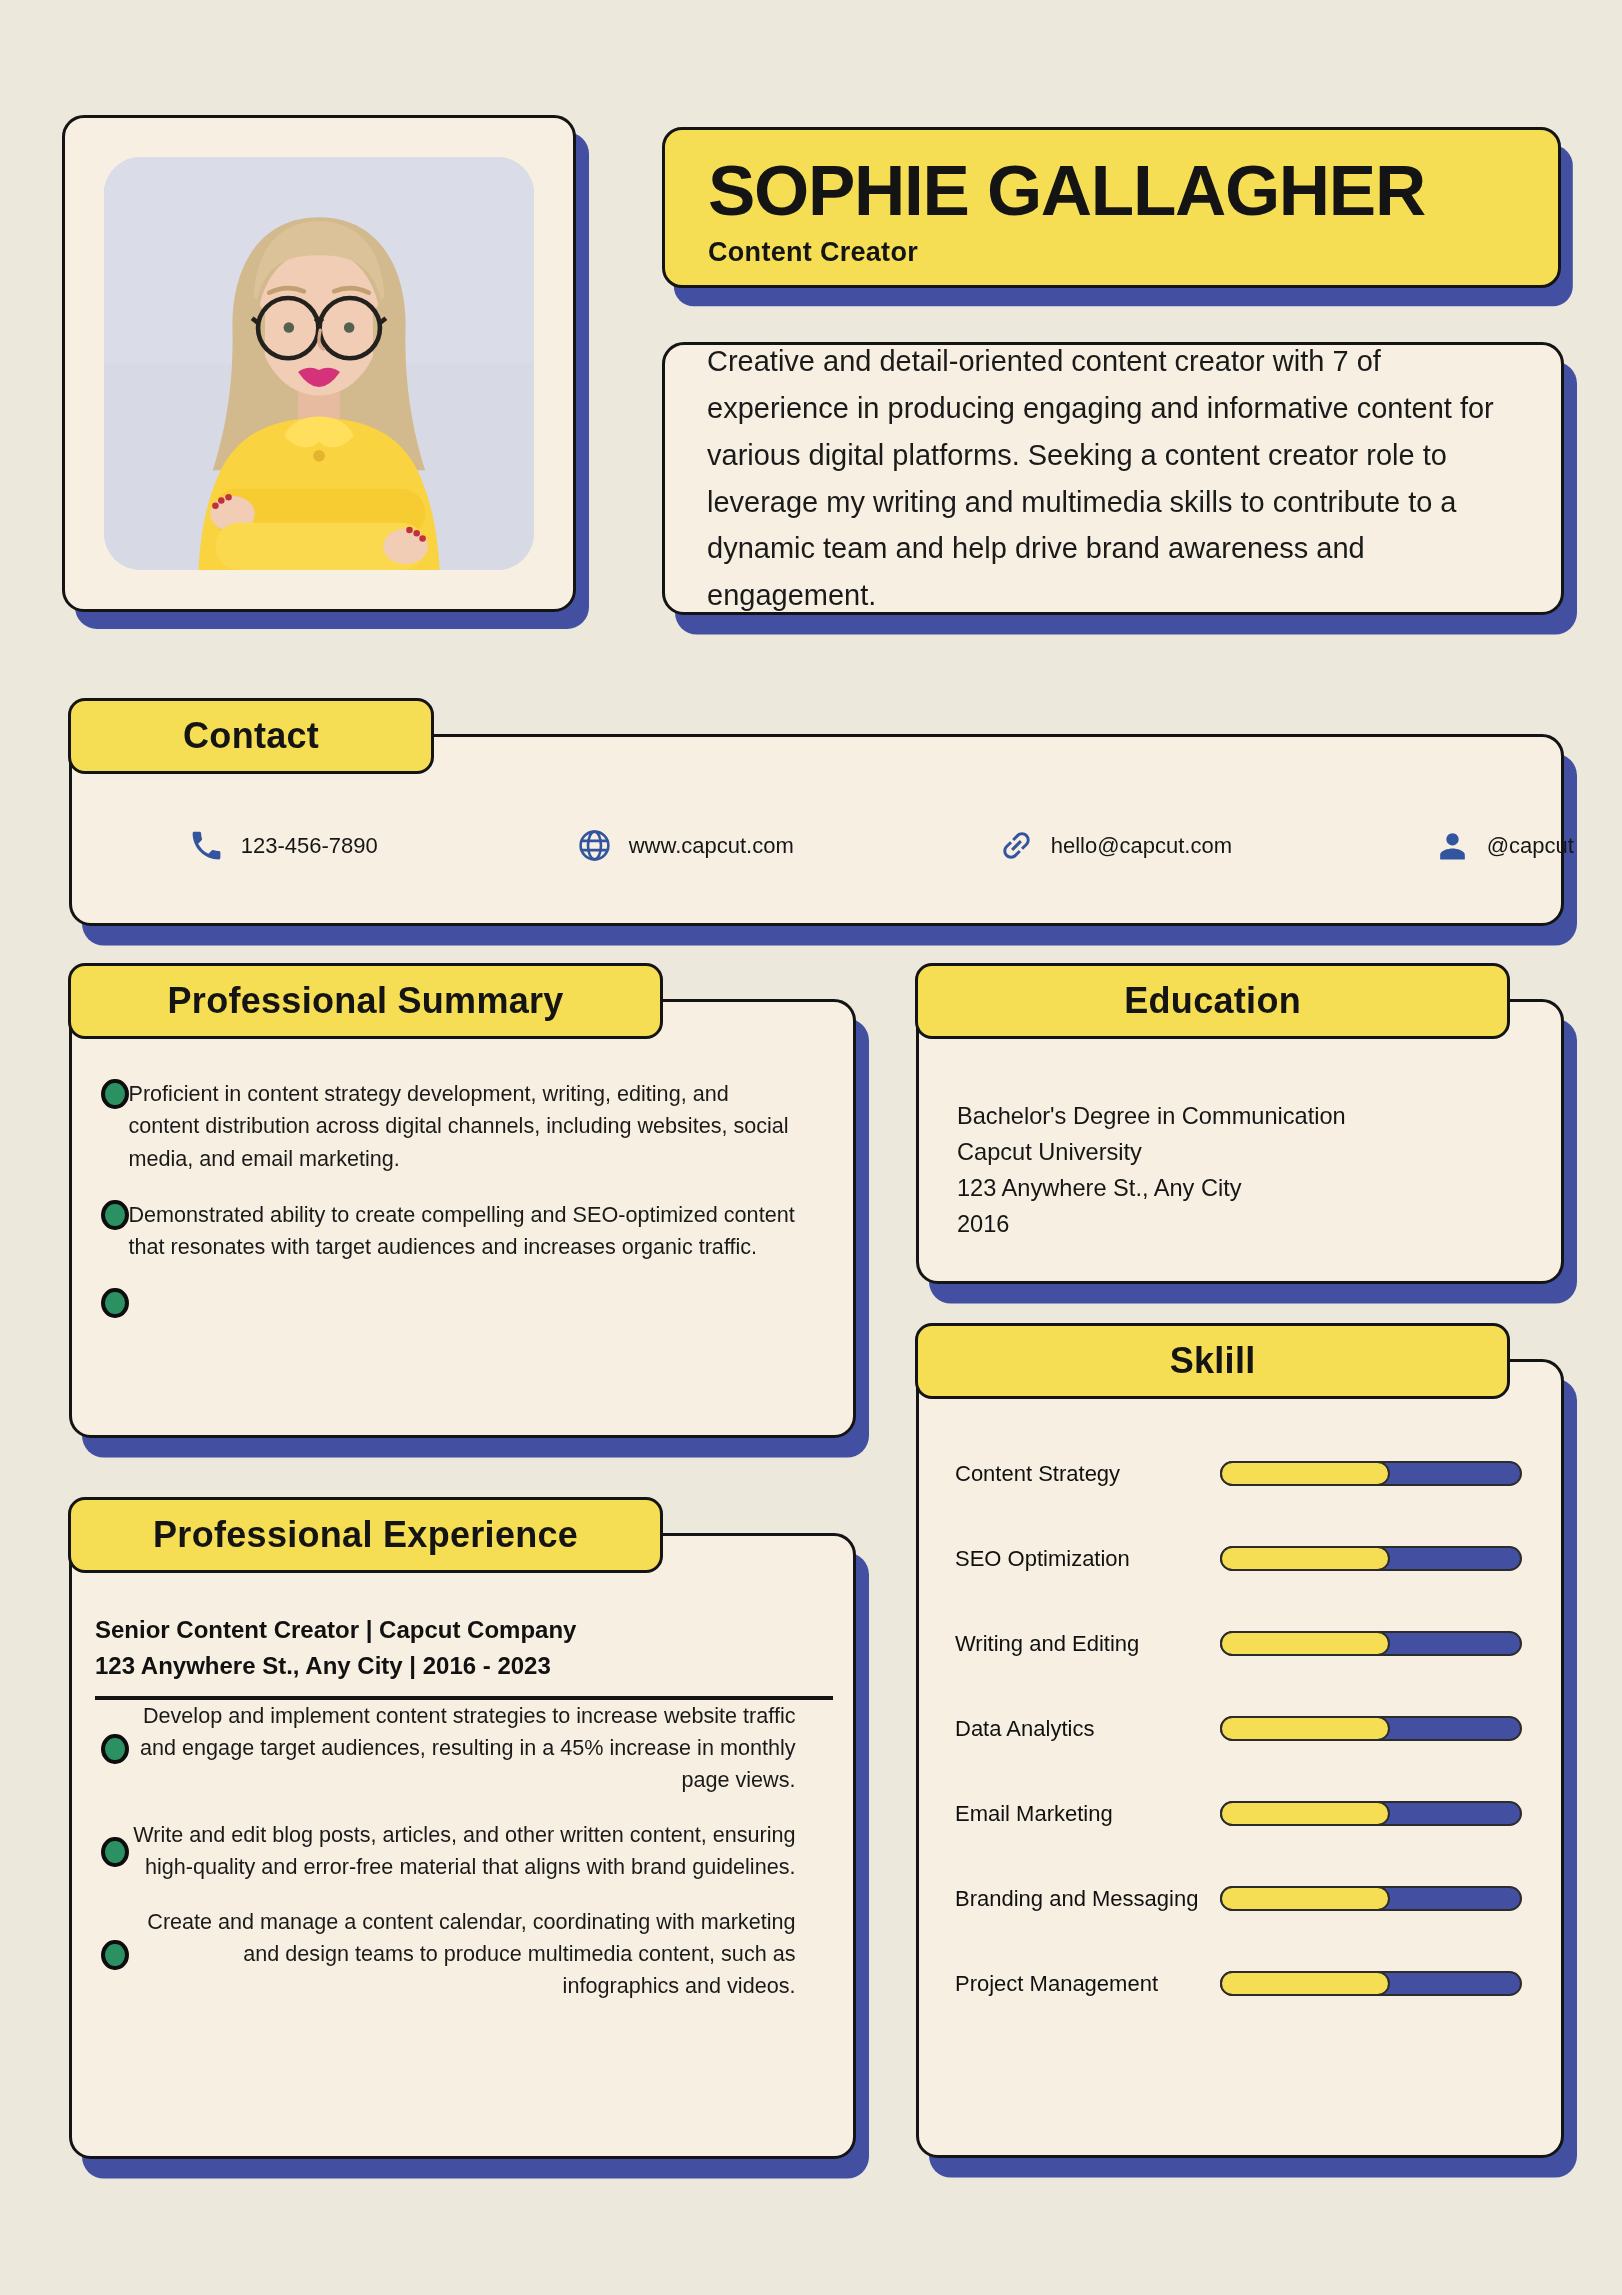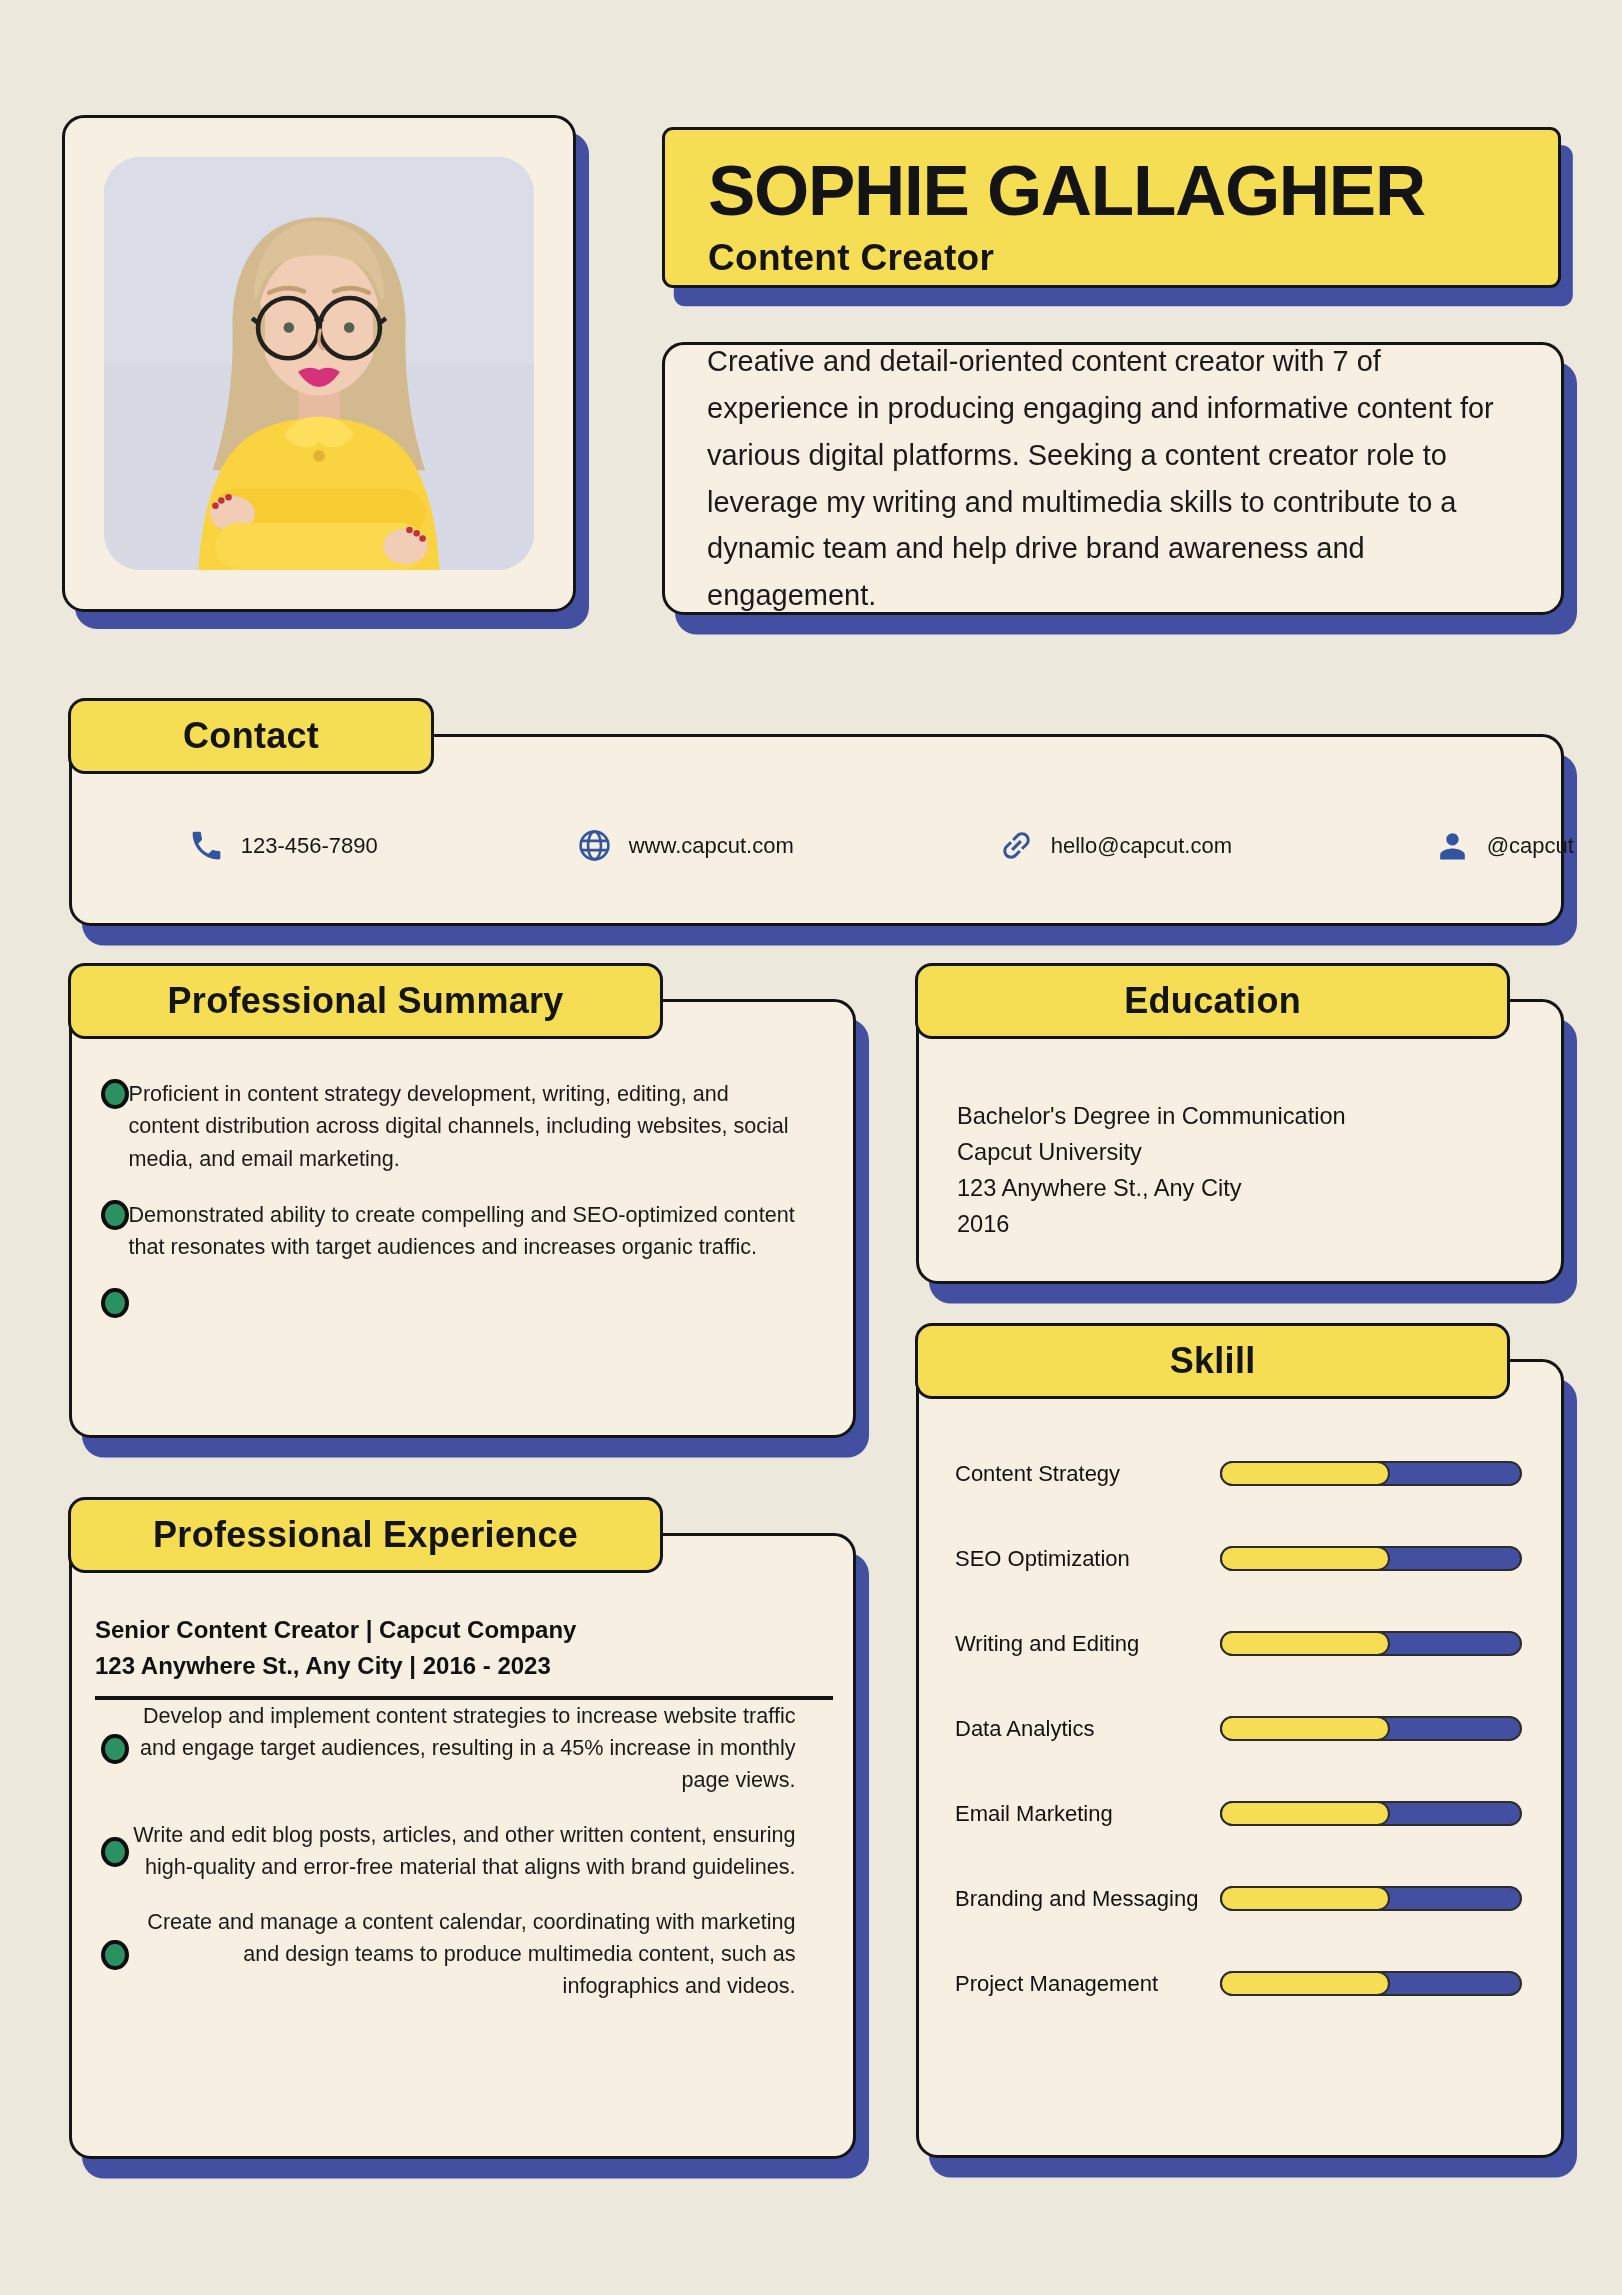--- a/index.html
+++ b/index.html
@@ -37,26 +37,26 @@
   .photo-card{left:62px;top:115px;width:514px;height:497px;box-shadow:13px 17px 0 0 var(--blue);}
   .photo{
     position:absolute;left:39px;top:39px;right:39px;bottom:39px;
     border-radius:37px;overflow:hidden;background:#D7D9E4;
   }
   .photo svg{width:100%;height:100%;display:block;}
 
   
   .banner{
     position:absolute;left:662px;top:127px;width:899px;height:161px;
-    background:var(--yellow);border:3.9px solid var(--ink);border-radius:11px;
+    background:var(--yellow);border:3.9px solid var(--ink);border-radius:20px;
     box-shadow:11.8px 18.3px 0 0 var(--blue);
     padding:25px 0 0 43px;
   }
   .banner h1{font-size:71px;font-weight:700;letter-spacing:-1.3px;line-height:1;}
-  .banner .role{font-size:37px;font-weight:700;margin-top:10.5px;letter-spacing:0.3px;}
+  .banner .role{font-size:27px;font-weight:700;margin-top:10.5px;letter-spacing:0.3px;}
 
   
   .about-card{left:662px;top:342px;width:902px;height:273px;display:flex;align-items:center;padding:0 42px;}
   .about-card p{font-size:29px;line-height:1.62;color:#1a1a1a;}
 
   
   .contact-card{left:69px;top:734px;width:1495px;height:192px;}
   .contact-tab{left:-3.9px;top:-39px;width:366px;height:76px;}
   .contact-item{
     position:absolute;top:90px;display:flex;align-items:center;gap:15.7px;

